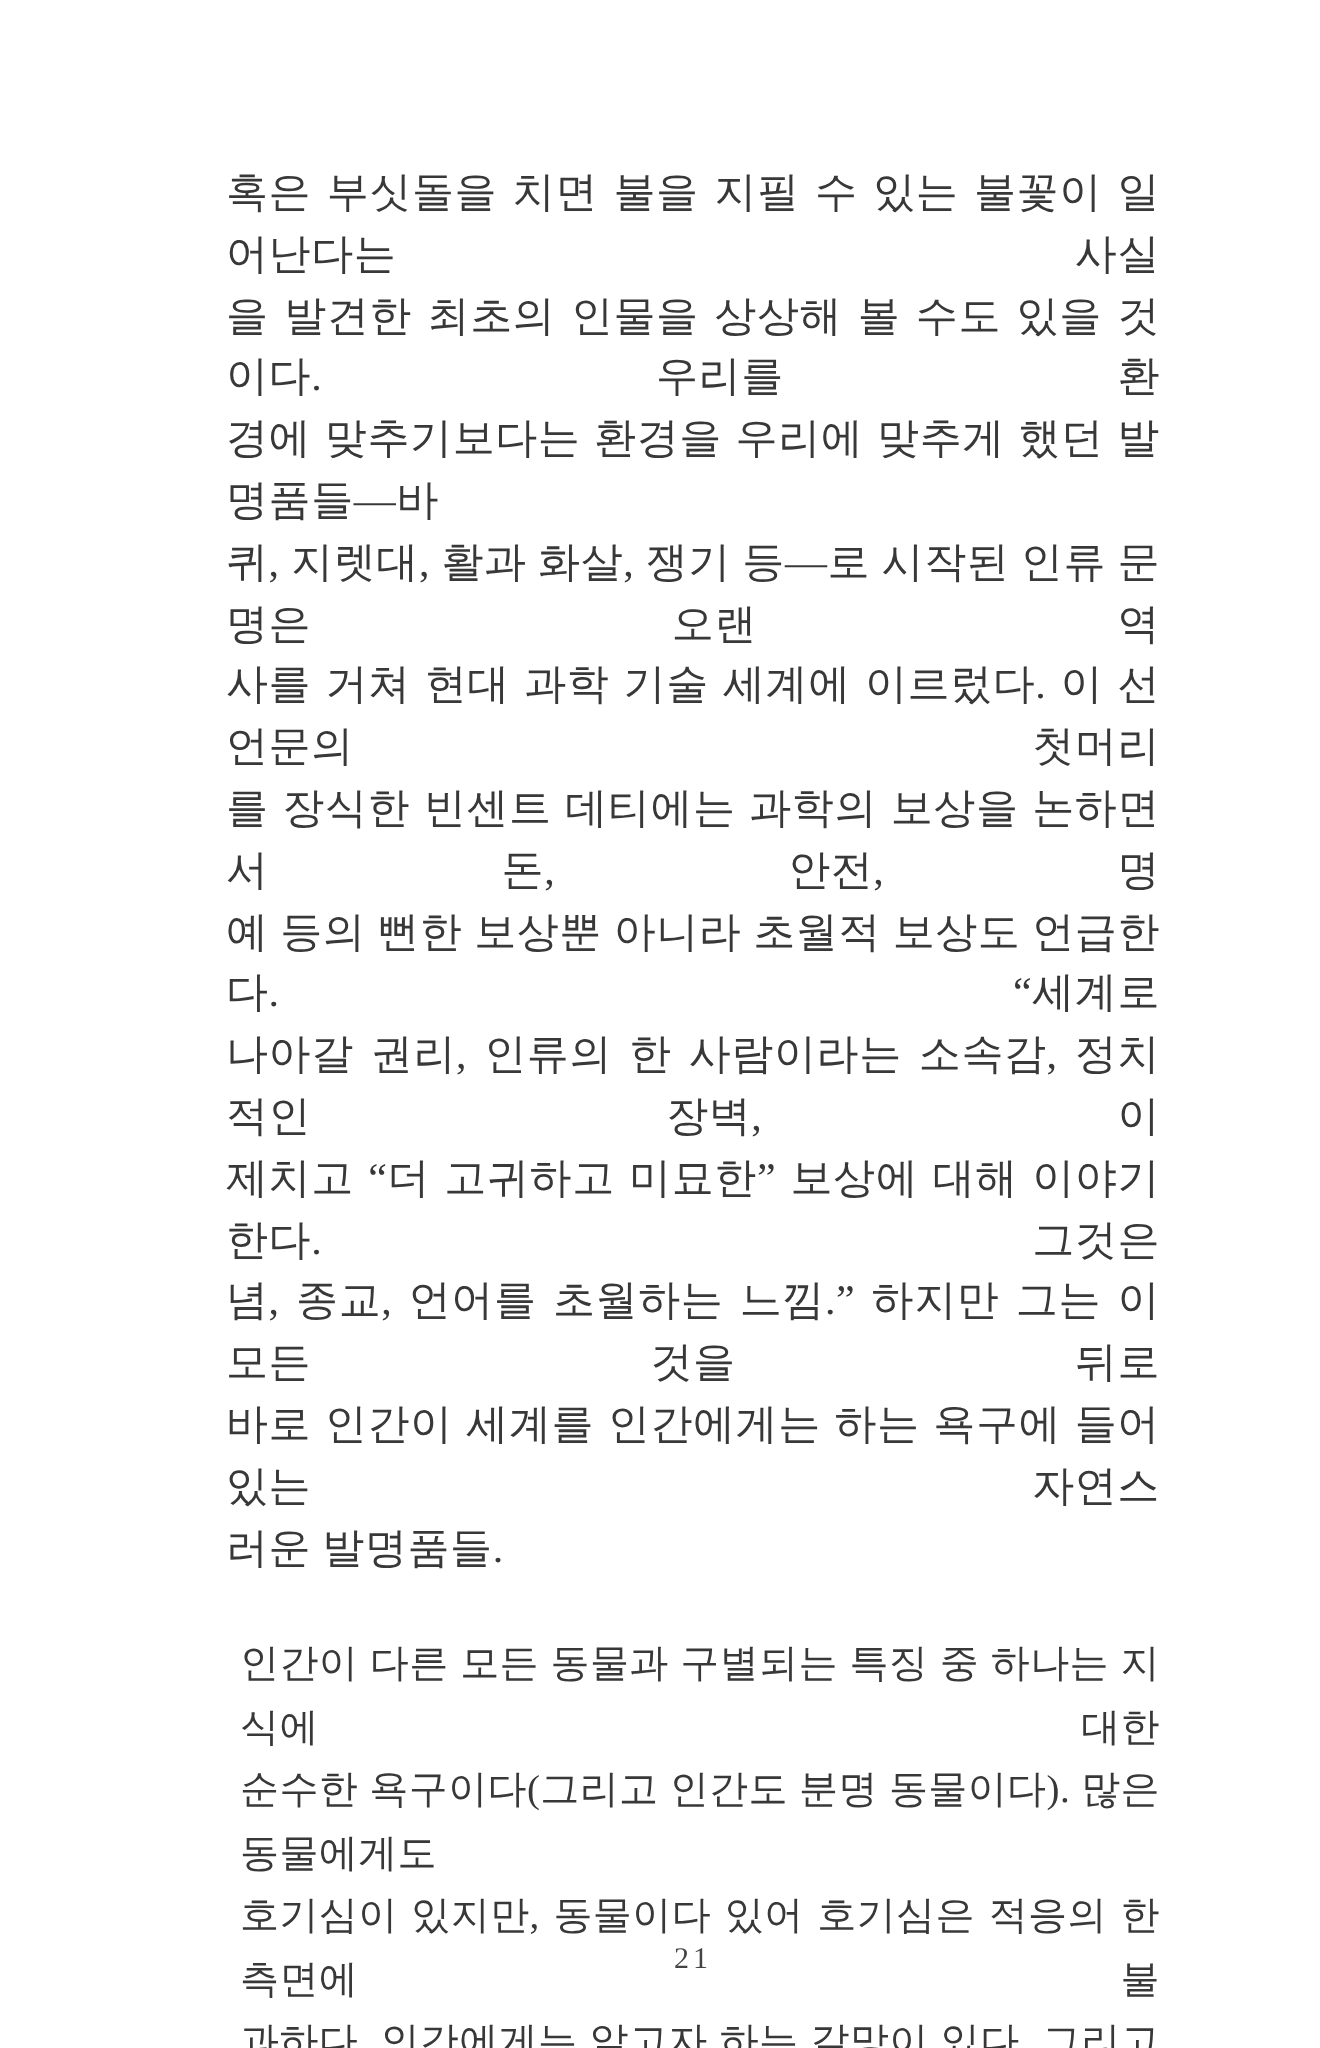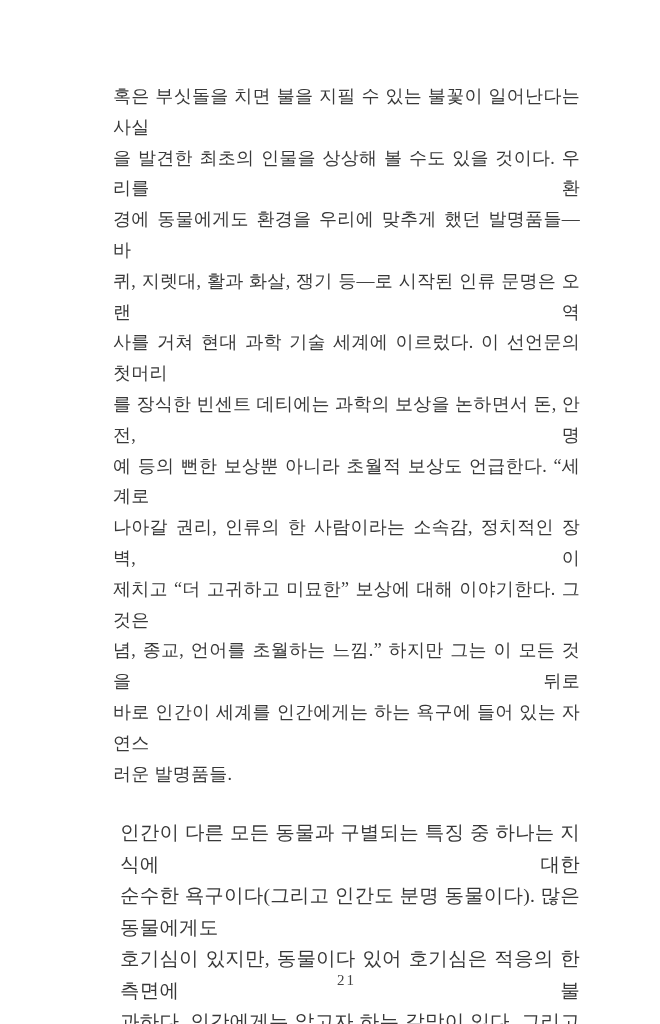--- a/index.html
+++ b/index.html
@@ -17,21 +17,21 @@
     overflow: hidden;
   }
   .text-block {
     position: absolute;
     left: 113px;
     top: 81px;
     width: 467px;
   }
   .para { margin: 0; }
   .body-para {
-    font-size: 18px;
+    font-size: 21px;
     line-height: 30.8px;
     letter-spacing: 0.3px;
   }
   .quote-para {
     font-size: 19.5px;
     line-height: 31.5px;
     letter-spacing: 0.2px;
     padding-left: 7px;
     margin-top: 28px;
     margin-bottom: 30px;
@@ -56,21 +56,21 @@
   }
 </style>
 </head>
 <body>
 
 <div class="page">
   <main class="text-block">
     <section class="para body-para">
         <div class="line">혹은 부싯돌을 치면 불을 지필 수 있는 불꽃이 일어난다는 사실</div>
         <div class="line">을 발견한 최초의 인물을 상상해 볼 수도 있을 것이다. 우리를 환</div>
-        <div class="line">경에 동물에게도 환경을 우리에 맞추게 했던 발명품들―바</div>
+        <div class="line">경에 맞추기보다는 환경을 우리에 맞추게 했던 발명품들―바</div>
         <div class="line">퀴, 지렛대, 활과 화살, 쟁기 등―로 시작된 인류 문명은 오랜 역</div>
         <div class="line">사를 거쳐 현대 과학 기술 세계에 이르렀다. 이 선언문의 첫머리</div>
         <div class="line">를 장식한 빈센트 데티에는 과학의 보상을 논하면서 돈, 안전, 명</div>
         <div class="line">예 등의 뻔한 보상뿐 아니라 초월적 보상도 언급한다. “세계로</div>
         <div class="line">나아갈 권리, 인류의 한 사람이라는 소속감, 정치적인 장벽, 이</div>
         <div class="line">제치고 “더 고귀하고 미묘한” 보상에 대해 이야기한다. 그것은</div>
         <div class="line">념, 종교, 언어를 초월하는 느낌.” 하지만 그는 이 모든 것을 뒤로</div>
         <div class="line">바로 인간이 세계를 인간에게는 하는 욕구에 들어 있는 자연스</div>
         <div class="line last">러운 발명품들.</div>
       </section>

